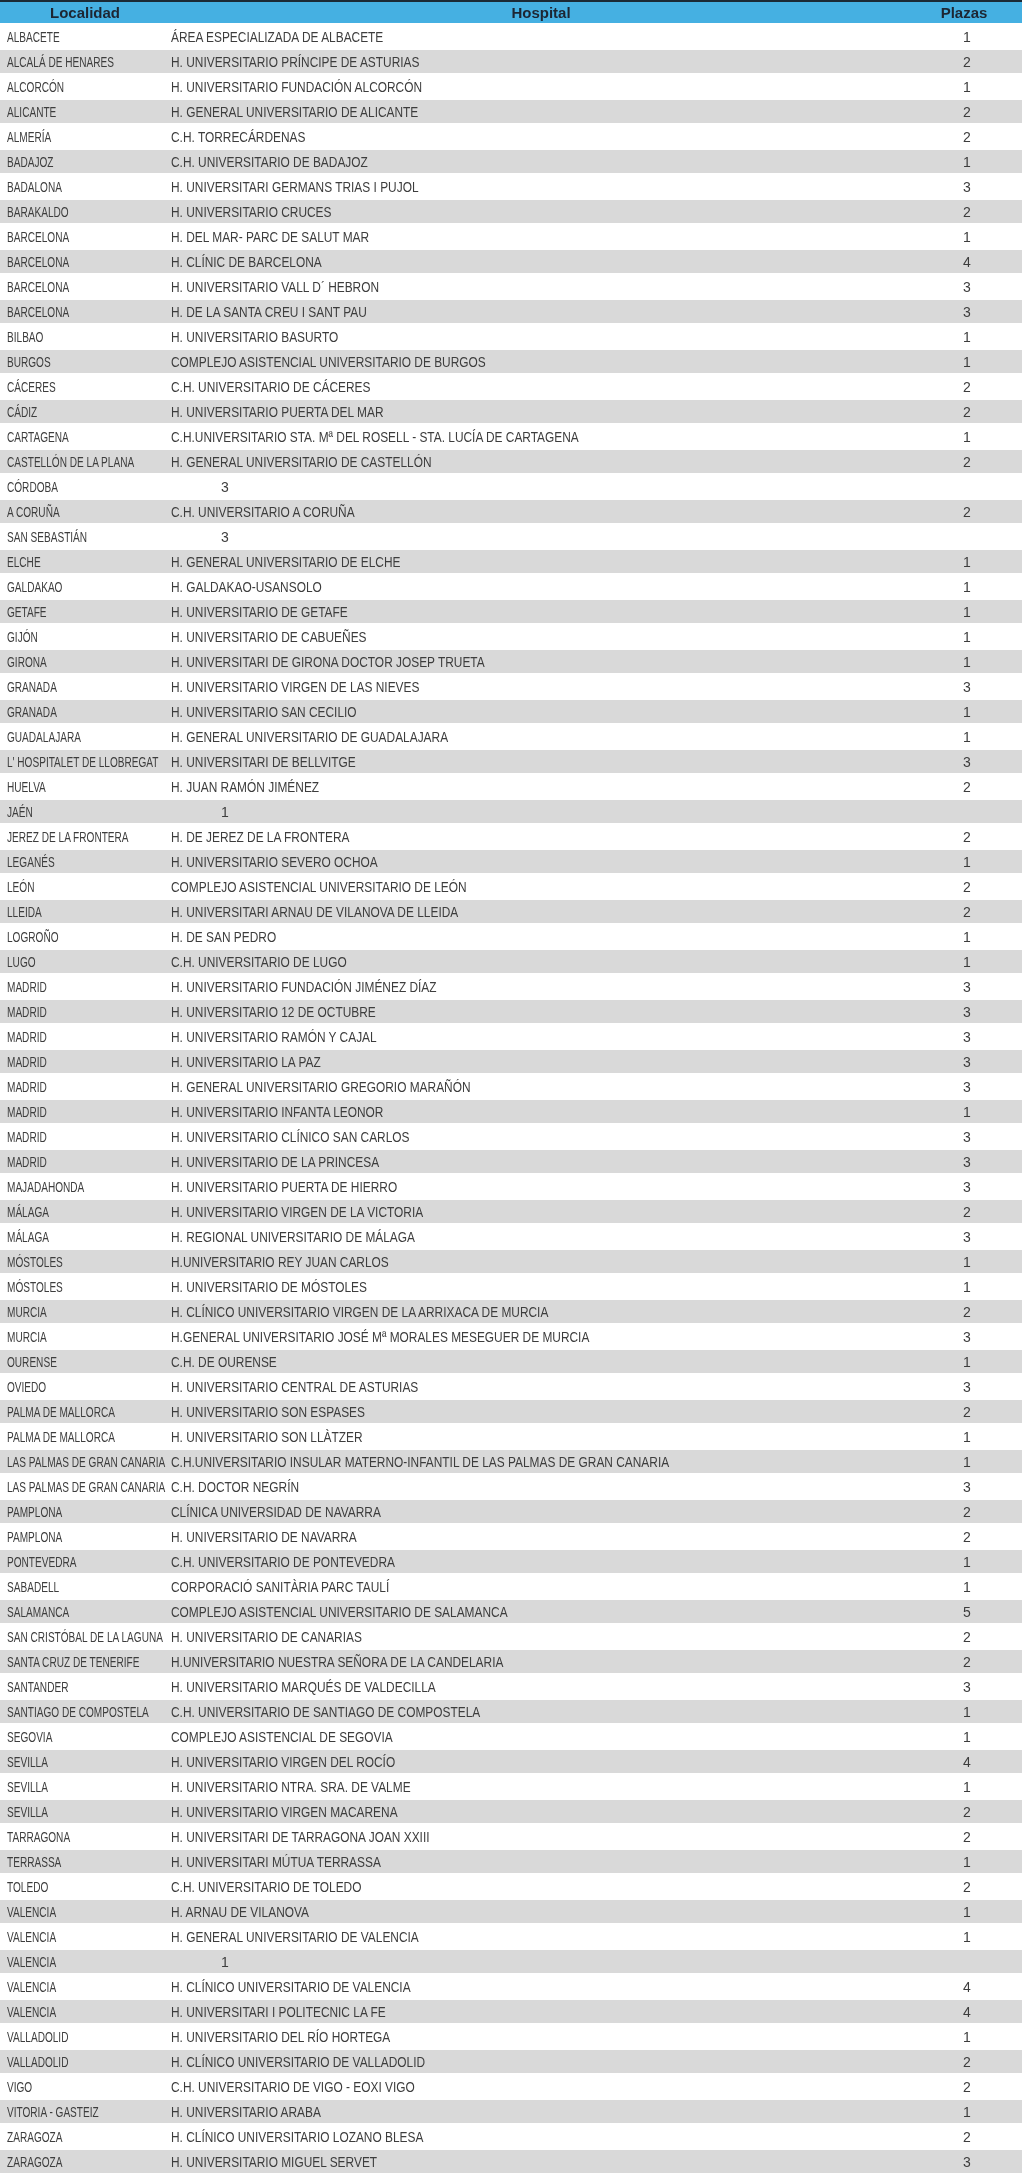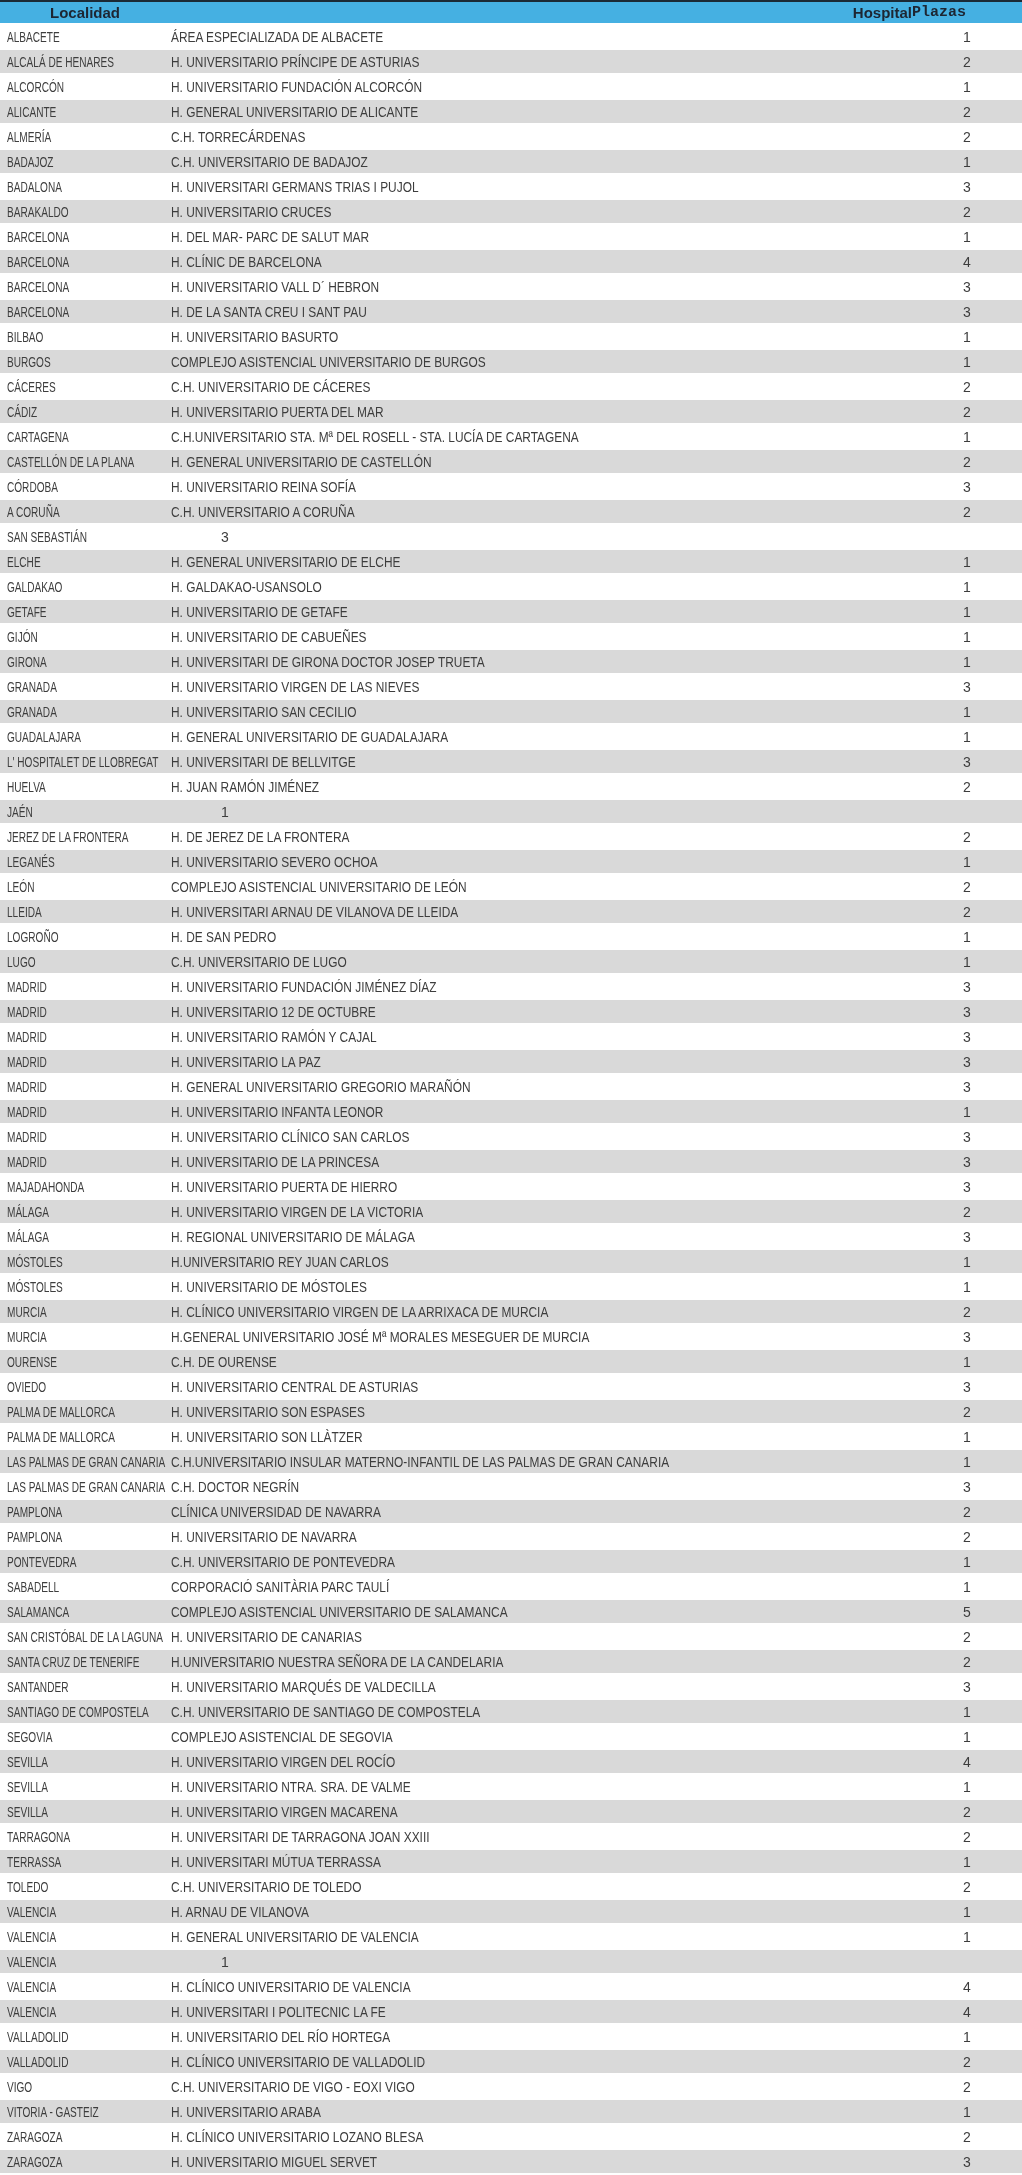--- a/index.html
+++ b/index.html
@@ -27,22 +27,22 @@
   .tr{
     display:flex;align-items:center;
     height:23px;margin-bottom:2px;
     font-size:14px;white-space:nowrap;
   }
   .tr:nth-child(even){background:var(--row-alt-bg);}
   .col-localidad{width:170px;padding-left:7px;overflow:visible;}
   .col-hospital{flex:1;padding-left:1px;overflow:visible;}
   .col-plazas{width:110px;text-align:center;}
   .thead .col-localidad{text-align:center;padding-left:0;}
-  .thead .col-hospital{text-align:right;padding-left:0;}
-  .thead .col-plazas{text-align:left;padding-right:6px;font-family:Liberation Mono, monospace;}
+  .thead .col-hospital{text-align:center;padding-left:0;}
+  .thead .col-plazas{text-align:center;padding-right:6px;}
   
   .c-loc .txt{display:inline-block;transform:scaleX(0.72);transform-origin:left center;}
   .c-hos .txt{display:inline-block;transform:scaleX(0.85);transform-origin:left center;}
 </style>
 </head>
 <body>
 
 <div class="table">
   <div class="thead">
     <div class="th col-localidad">Localidad</div>
@@ -153,21 +153,20 @@
   </div>
 
   <div class="tr">
     <div class="td col-localidad c-loc"><span class="txt">CASTELLÓN DE LA PLANA</span></div>
     <div class="td col-hospital c-hos"><span class="txt">H. GENERAL UNIVERSITARIO DE CASTELLÓN</span></div>
     <div class="td col-plazas c-pla">2</div>
   </div>
 
   <div class="tr">
     <div class="td col-localidad c-loc"><span class="txt">CÓRDOBA</span></div>
-    <div class="td col-hospital c-hos"><span class="txt">H. UNIVERSITARIO REINA SOFÍA</span></div>
     <div class="td col-plazas c-pla">3</div>
   </div>
 
   <div class="tr">
     <div class="td col-localidad c-loc"><span class="txt">A CORUÑA</span></div>
     <div class="td col-hospital c-hos"><span class="txt">C.H. UNIVERSITARIO A CORUÑA</span></div>
     <div class="td col-plazas c-pla">2</div>
   </div>
 
   <div class="tr">

